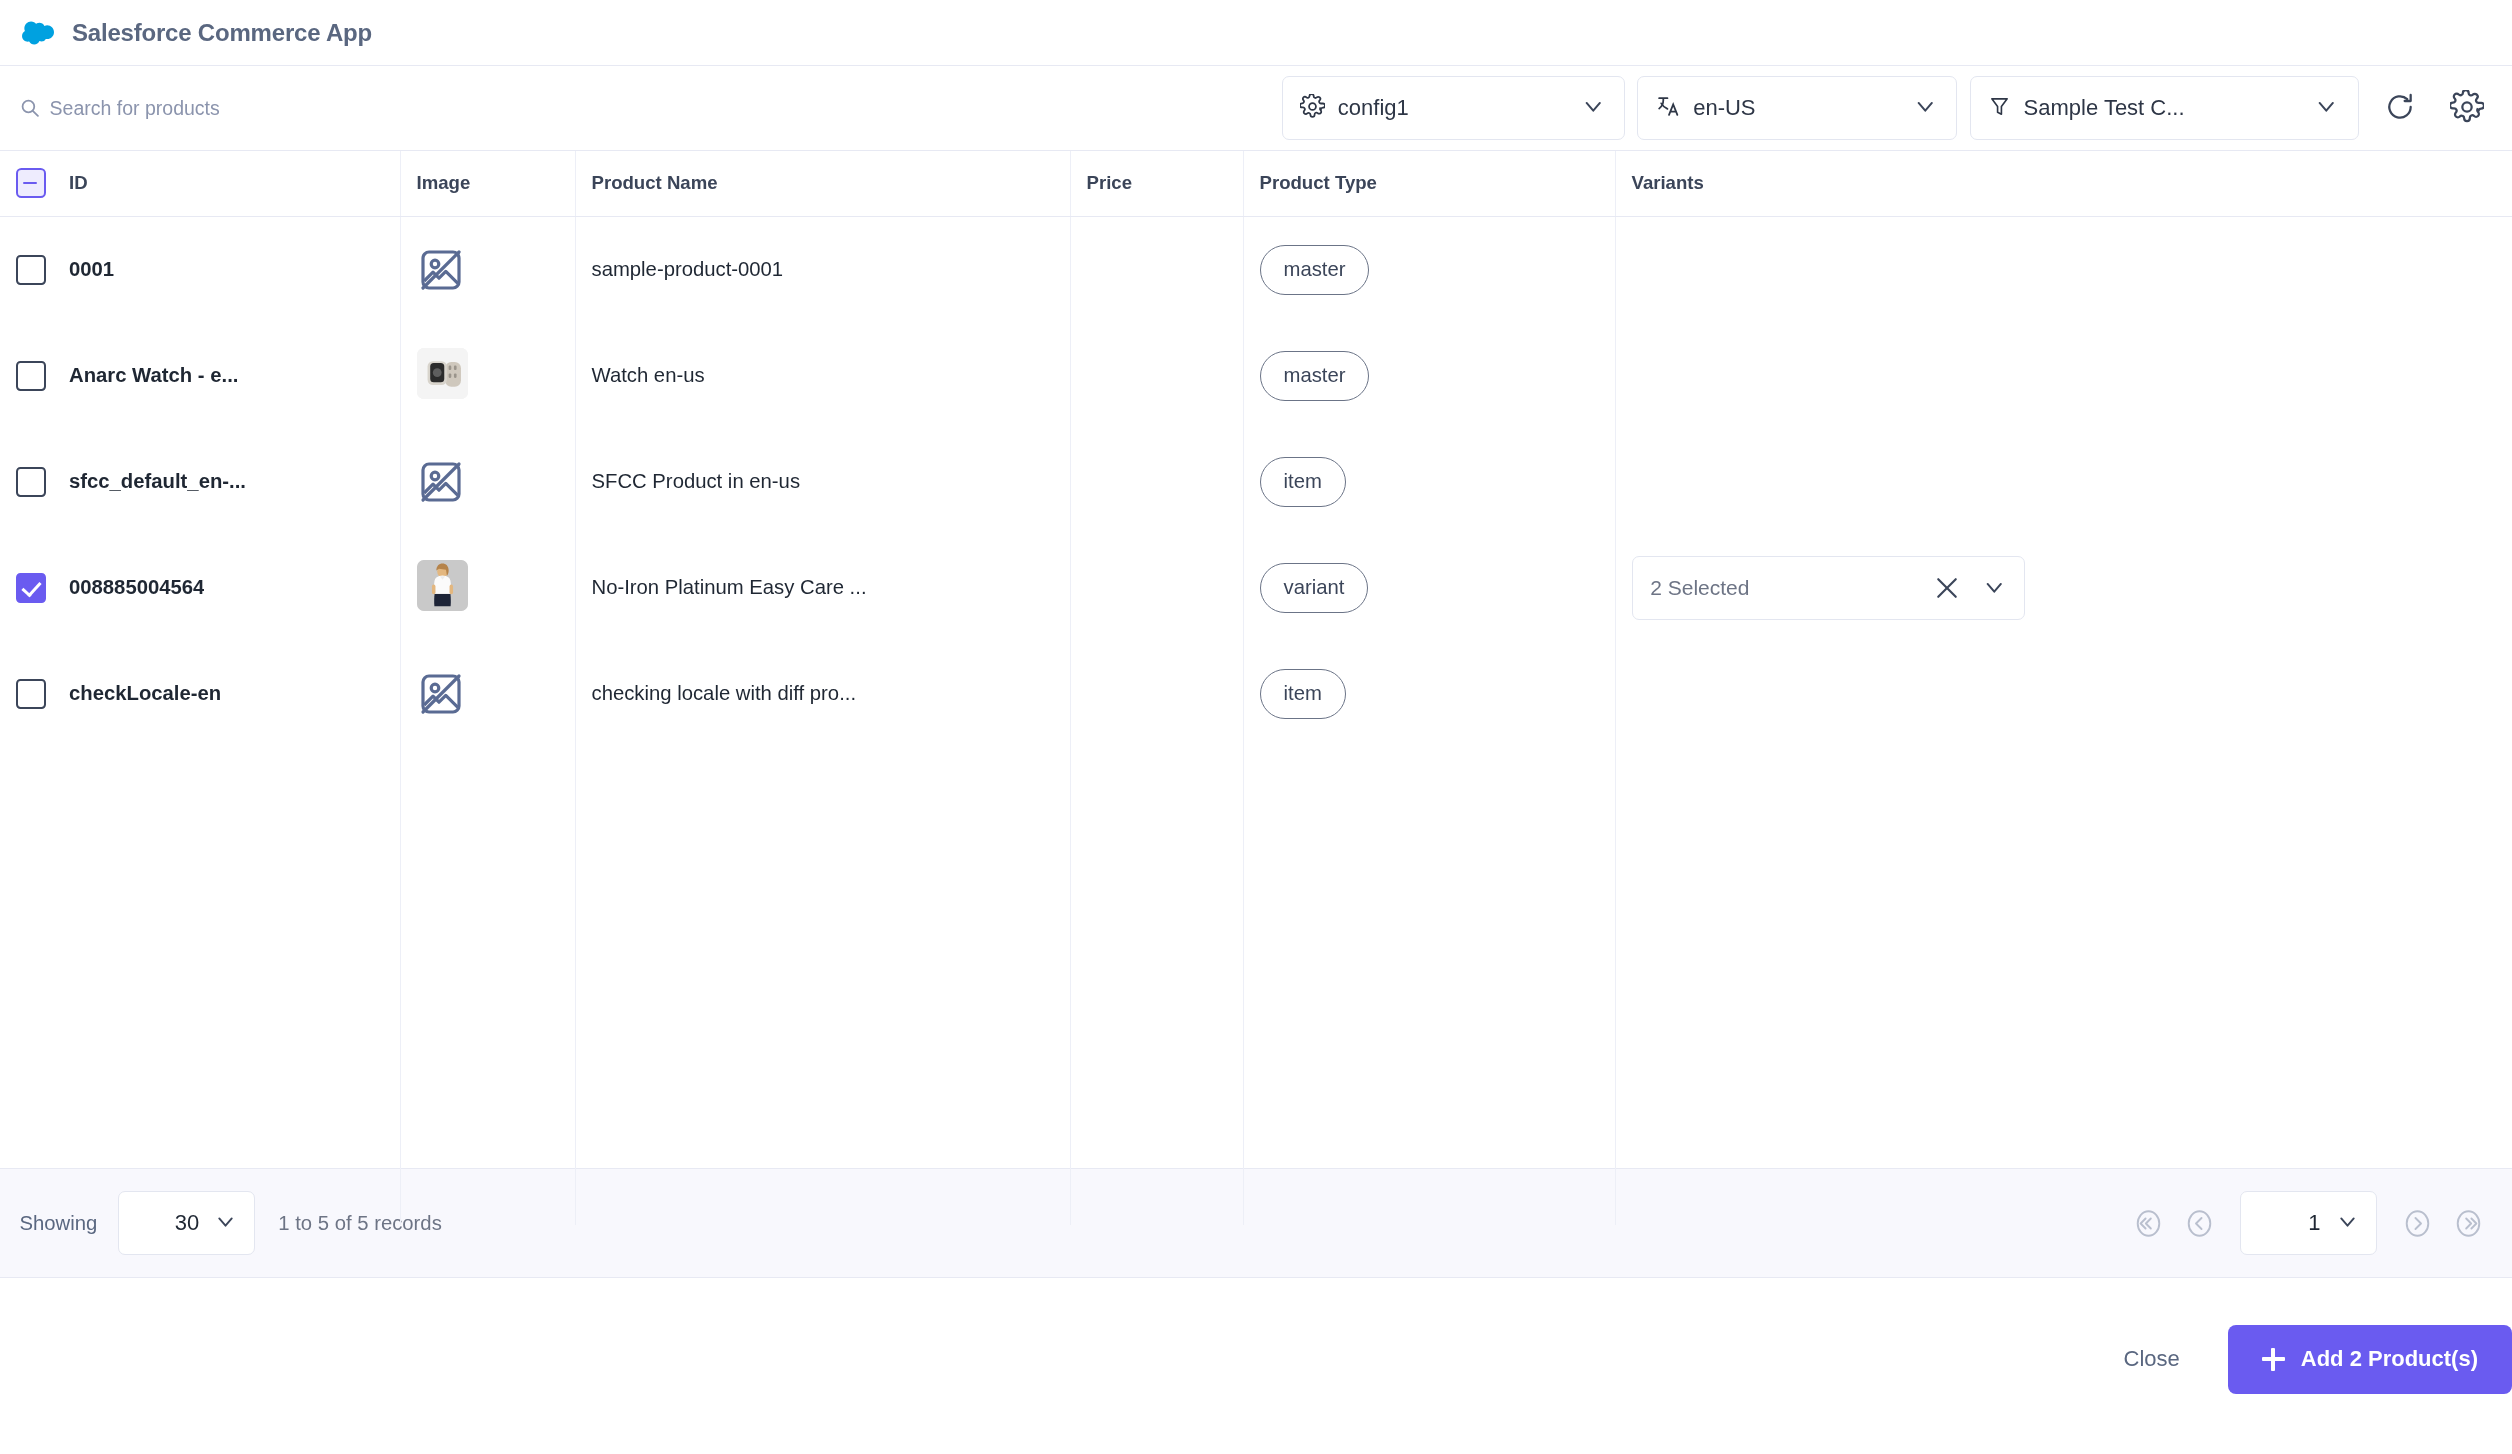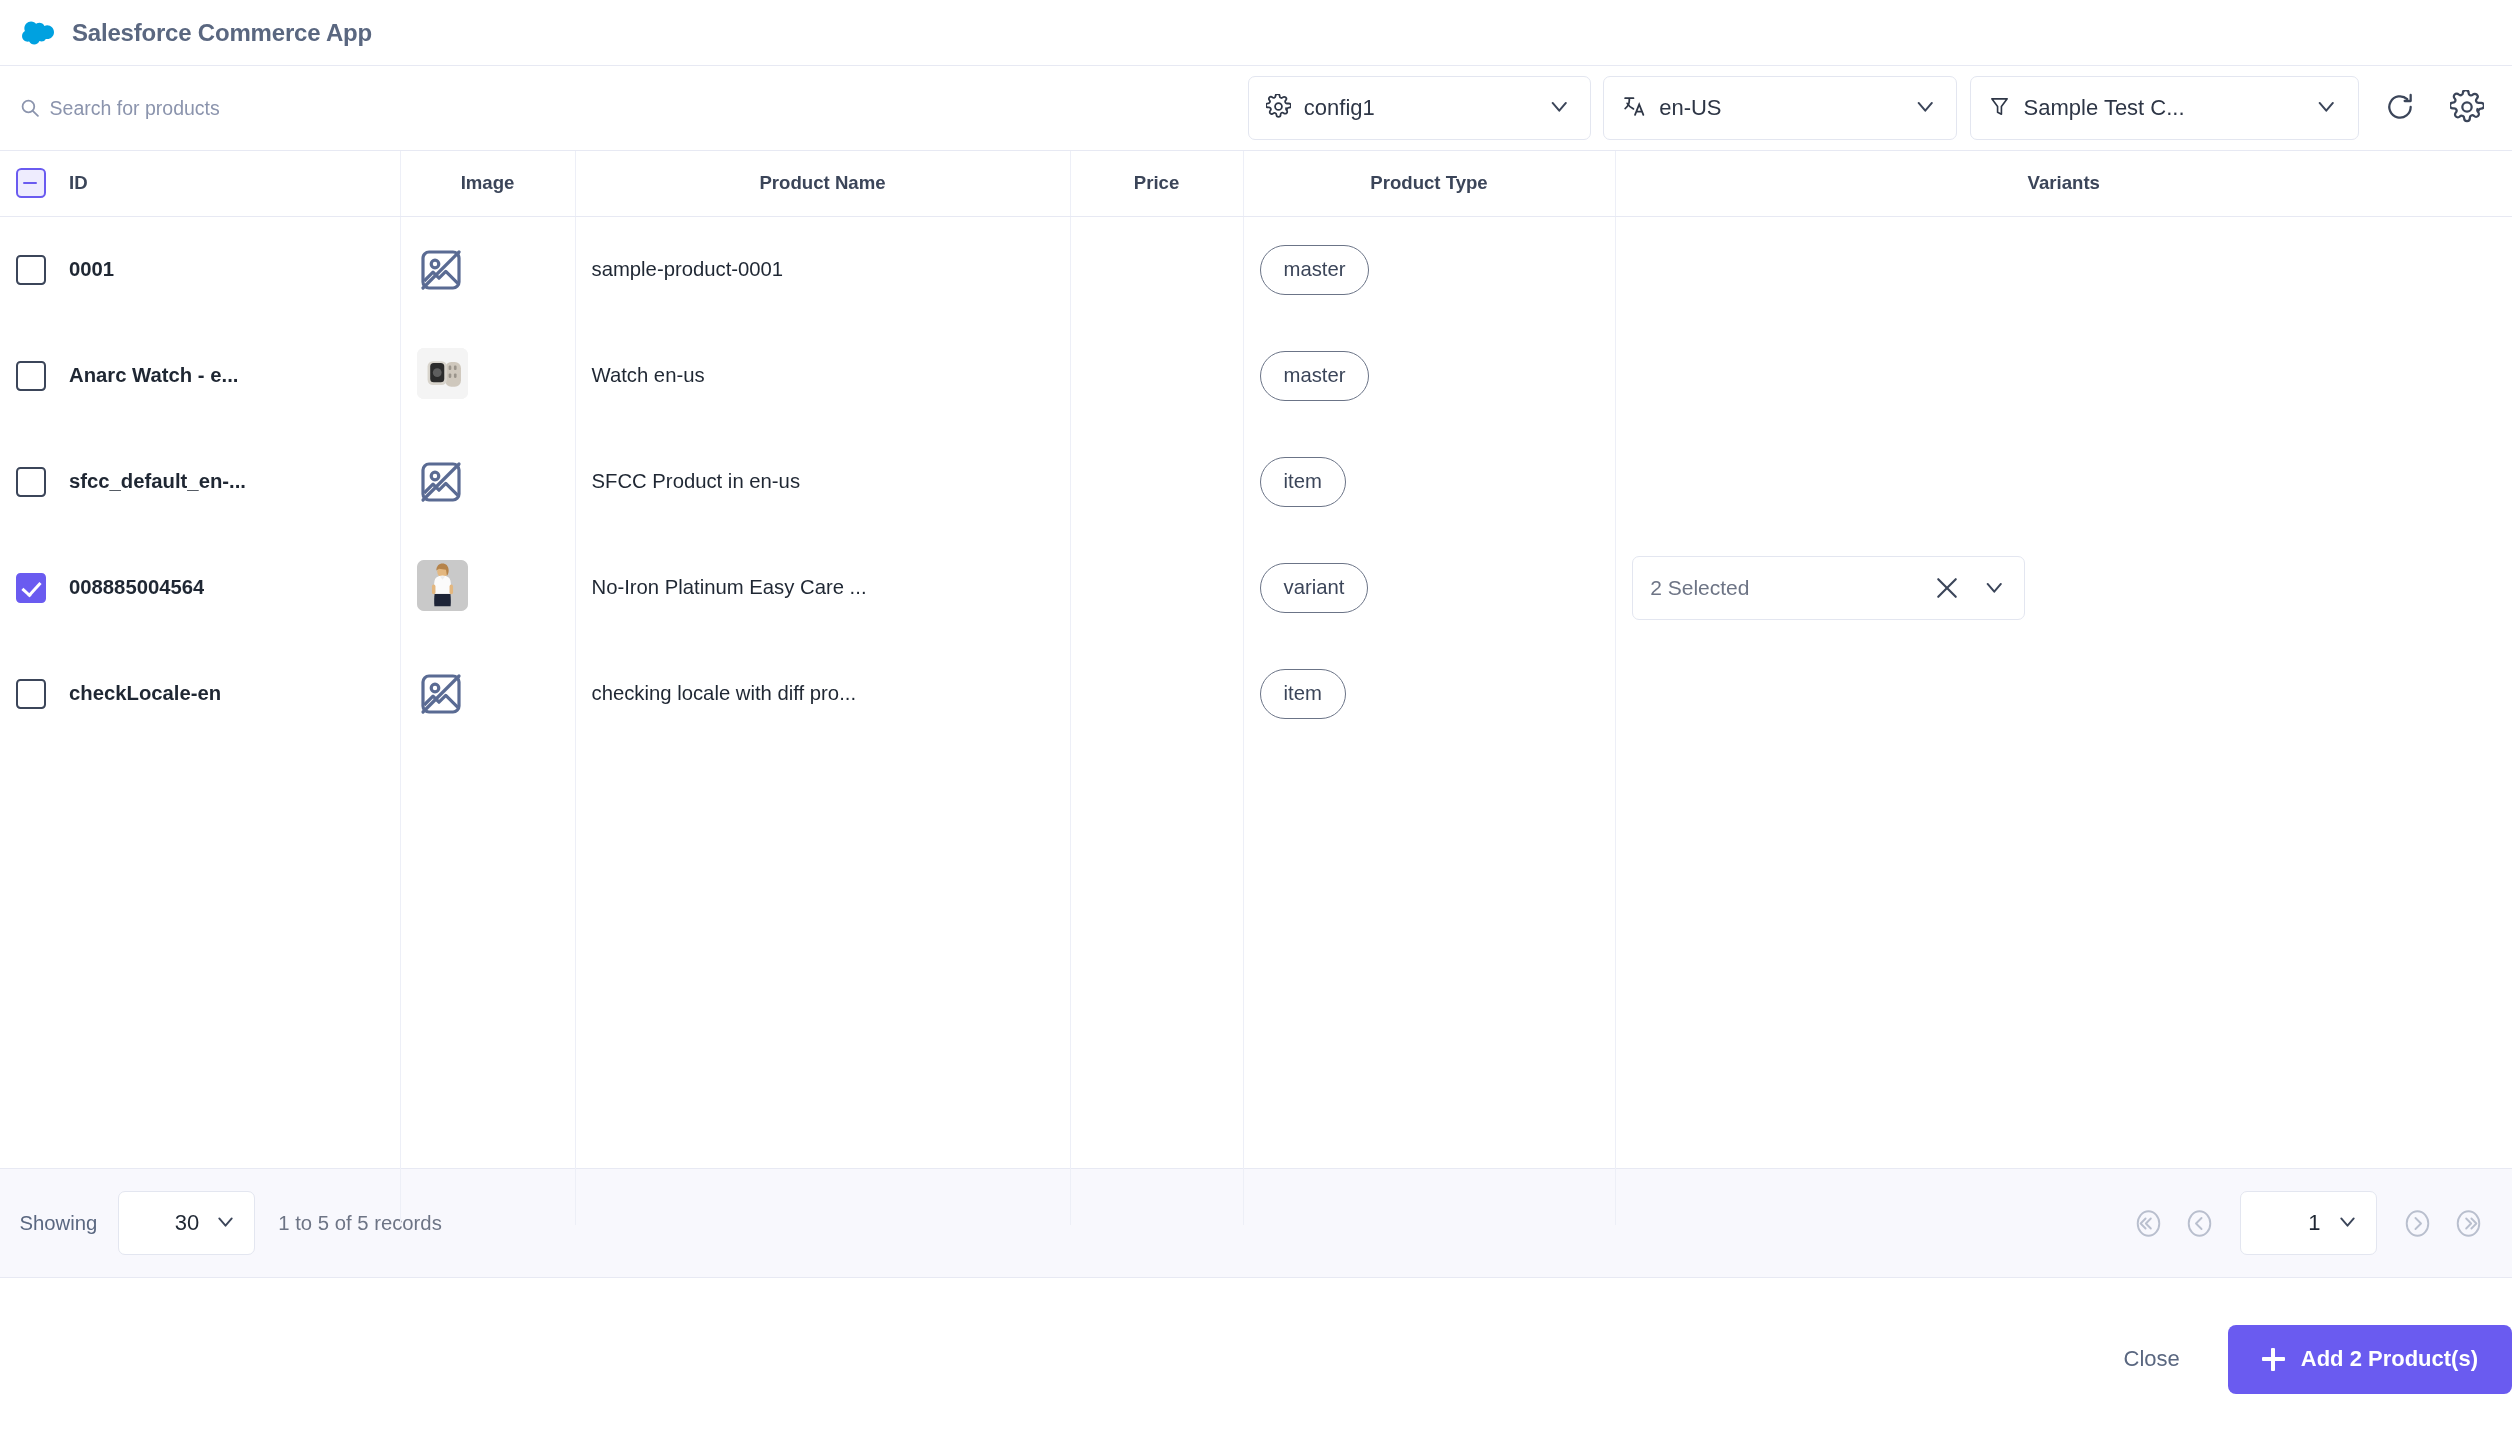--- a/index.html
+++ b/index.html
@@ -74,21 +74,21 @@
     cursor: pointer;
   }
   .tb-select .lbl {
     font-size: 22px;
     color: #2e3646;
     white-space: nowrap;
     overflow: hidden;
   }
   .tb-select .spacer { flex: 1; min-width: 16px; }
   .sel-config { width: 343px; }
-  .sel-locale { width: 354px; }
+  .sel-locale { width: 320px; }
   .sel-filter { width: 389px; }
 
   .icon-btn {
     width: 51px; height: 51px;
     display: flex; align-items: center; justify-content: center;
     margin-left: 16px;
     cursor: pointer;
     background: none; border: none;
   }
 
@@ -97,21 +97,21 @@
     height: 1017px;
     background: #fff;
     position: relative;
   }
   .tbl { width: 100%; border-collapse: collapse; table-layout: fixed; }
   .tbl thead th {
     height: 65px;
     font-size: 18.6px;
     font-weight: bold;
     color: #3b4559;
-    text-align: center;
+    text-align: left;
     vertical-align: middle;
     border-bottom: 1.8px solid #e7e9f3;
     border-right: 0.9px solid #edeff7;
     padding: 0 16px;
     background: #fff;
   }
   .tbl thead th:last-child { border-right: none; margin-left: 28px; }
   .col-id      { width: 400px; }
   .col-image   { width: 175px; }
   .col-name    { width: 495px; }

